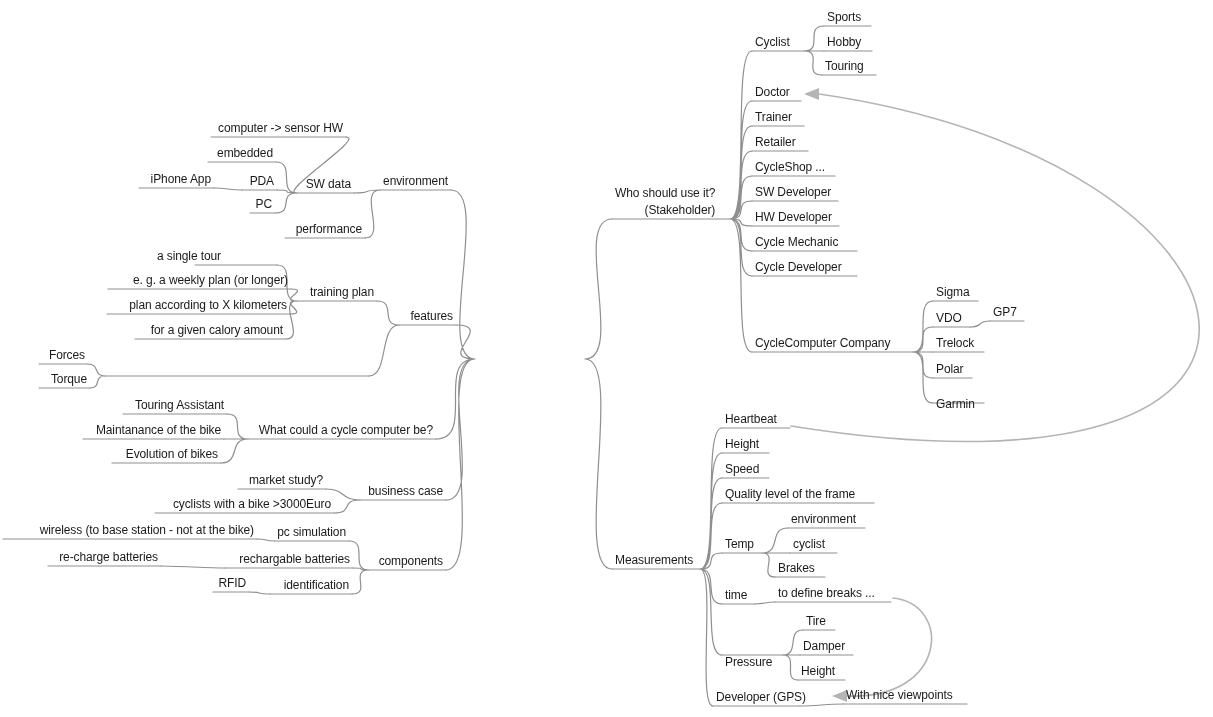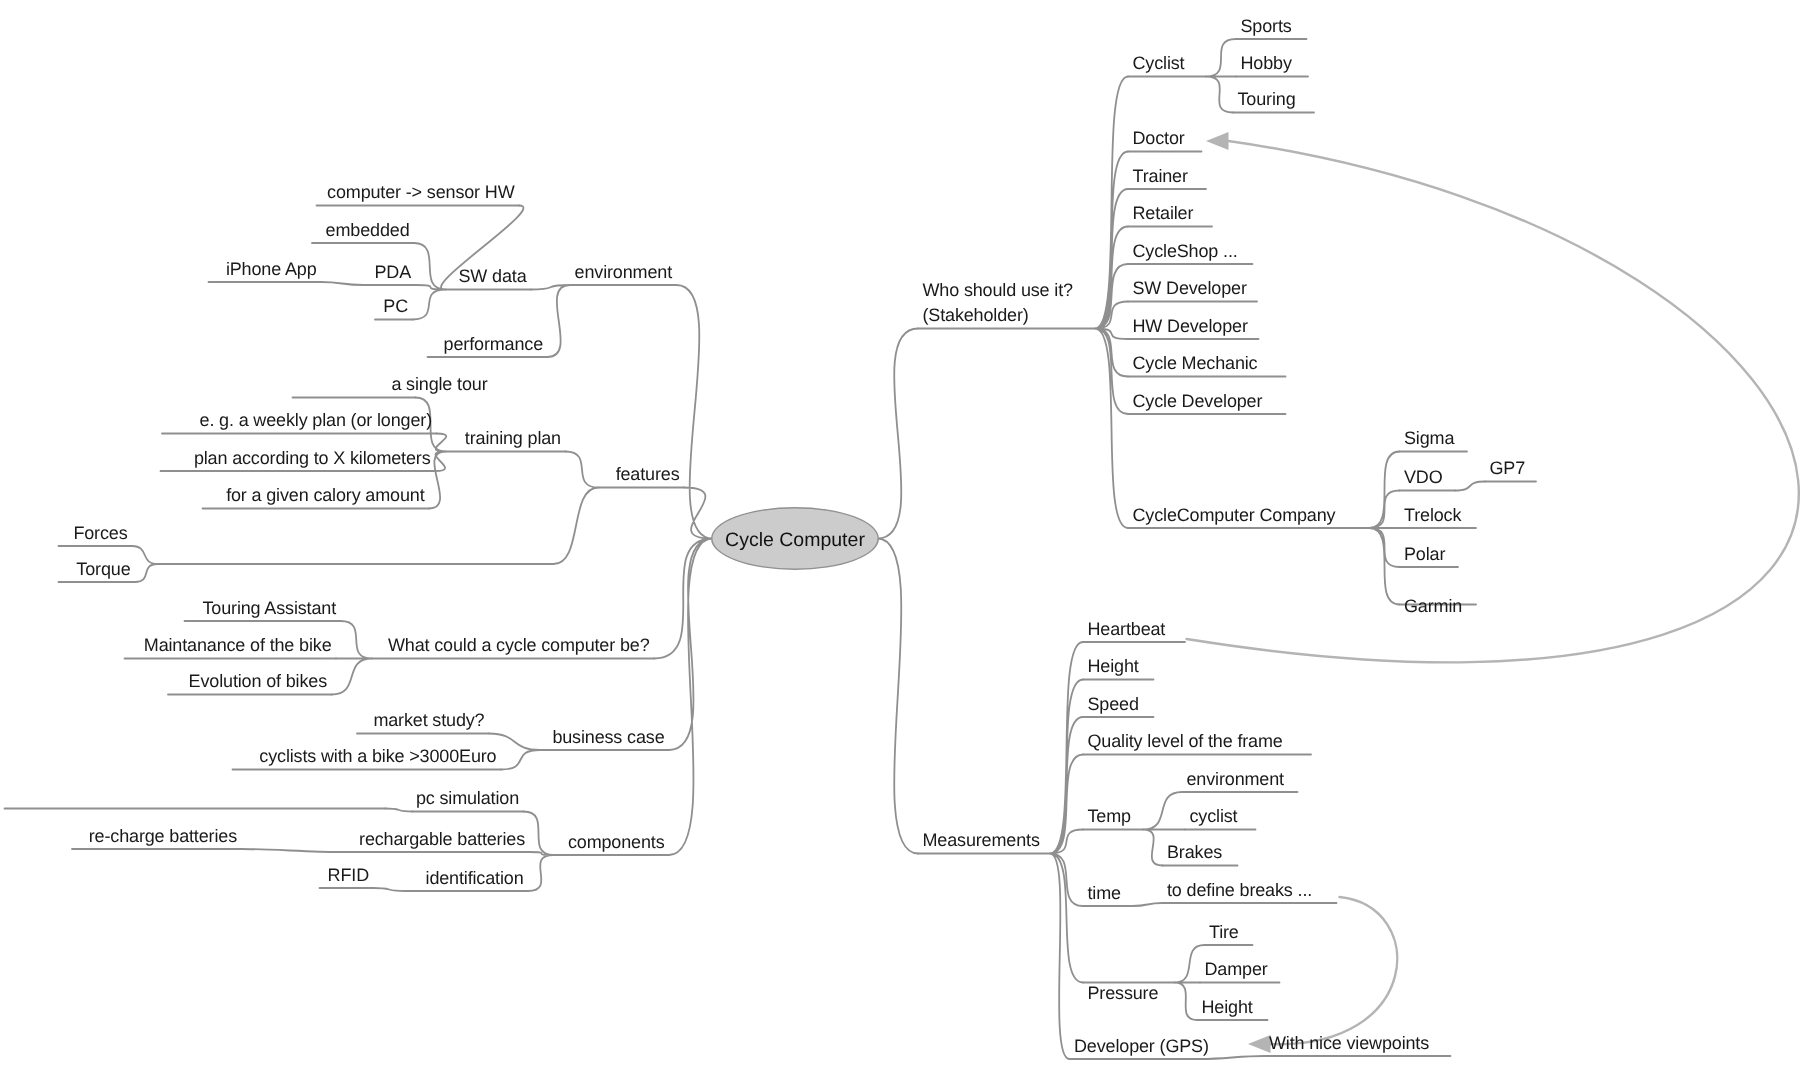--- a/index.html
+++ b/index.html
@@ -3,21 +3,21 @@
 <meta charset="utf-8">
 <style>
   * { margin:0; padding:0; box-sizing:border-box; }
   body { background:#fff; font-family:"Liberation Sans", sans-serif; }
   .canvas { position:relative; width:1213px; height:717px; background:#ffffff; overflow:hidden; }
   svg.layer { position:absolute; left:0; top:0; width:1213px; height:717px; }
   .n {
     position:absolute; font-size:12px; line-height:16px; height:17px;
     color:#1a1a1a; white-space:nowrap; letter-spacing:-0.1px;
   }
-  .two { height:34px; line-height:17px; }
+  .two { height:34px; line-height:17px;text-align:right; }
   .root-node {
     position:absolute; left:474px; top:338px; width:112px; height:42px;
     background:#cccccc; border:1px solid #919191; border-radius:50%;
     display:flex; align-items:center; justify-content:center;
     font-size:13px; color:#111111;
   }
 </style>
 </head>
 <body>
 
@@ -105,45 +105,45 @@
       M990 321H1024M933 352H984M933 378H972M933 403H984M612 569H700M722 428H790M722 453H769M722 478H769
       M722 503H874M788 528H865M722 553H762M790 553H837M775 577H825M722 604H755M775 602H891M803 630H835
       M722 655H783M800 655H853M798 680H845M713 706H800M843 704H967"></path>
 
     <path fill="none" stroke="#b4b4b4" stroke-width="1.6" stroke-linecap="round" d="M791 426C1380 520 1280 160 819 94"></path>
     <polygon fill="#b4b4b4" points="804,94 819,88 819,100"></polygon>
     <path fill="none" stroke="#b4b4b4" stroke-width="1.6" stroke-linecap="round" d="M893 598C952 604 948 700 847 696"></path>
     <polygon fill="#b4b4b4" points="832,696 847,690 847,702"></polygon>
   </svg>
 
-  <div class="root-node">Cycle Computer</div>
 
   <div class="n" style="right:870px;top:120px">computer -&gt; sensor HW</div>
   <div class="n" style="right:940px;top:145px">embedded</div>
   <div class="n" style="right:1002px;top:171px">iPhone App</div>
   <div class="n" style="right:939px;top:173px">PDA</div>
   <div class="n" style="right:941px;top:196px">PC</div>
   <div class="n" style="right:862px;top:176px">SW data</div>
   <div class="n" style="right:851px;top:221px">performance</div>
   <div class="n" style="right:765px;top:173px">environment</div>
-  <div class="n" style="right:888px;top:248px">a single tour</div>
+  <div class="n" style="right:992px;top:248px">a single tour</div>
   <div class="n" style="right:925px;top:272px">e. g. a weekly plan (or longer)</div>
   <div class="n" style="right:926px;top:297px">plan according to X kilometers</div>
   <div class="n" style="right:930px;top:322px">for a given calory amount</div>
   <div class="n" style="right:839px;top:284px">training plan</div>
   <div class="n" style="right:760px;top:308px">features</div>
   <div class="n" style="right:1128px;top:347px">Forces</div>
   <div class="n" style="right:1126px;top:371px">Torque</div>
   <div class="n" style="right:989px;top:397px">Touring Assistant</div>
   <div class="n" style="right:992px;top:422px">Maintanance of the bike</div>
   <div class="n" style="right:995px;top:446px">Evolution of bikes</div>
   <div class="n" style="right:780px;top:422px">What could a cycle computer be?</div>
   <div class="n" style="right:890px;top:472px">market study?</div>
   <div class="n" style="right:882px;top:496px">cyclists with a bike &gt;3000Euro</div>
   <div class="n" style="right:770px;top:483px">business case</div>
+  <div class="n" style="right:959px;top:522px">wireless (to base station - not at the bike)</div>
   <div class="n" style="right:867px;top:524px">pc simulation</div>
   <div class="n" style="right:1055px;top:549px">re-charge batteries</div>
   <div class="n" style="right:863px;top:551px">rechargable batteries</div>
   <div class="n" style="right:967px;top:575px">RFID</div>
   <div class="n" style="right:864px;top:577px">identification</div>
   <div class="n" style="right:770px;top:553px">components</div>
 
   <div class="n two" style="left:615px;top:185px">
     <div>Who should use it?</div>
     <div>(Stakeholder)</div>

